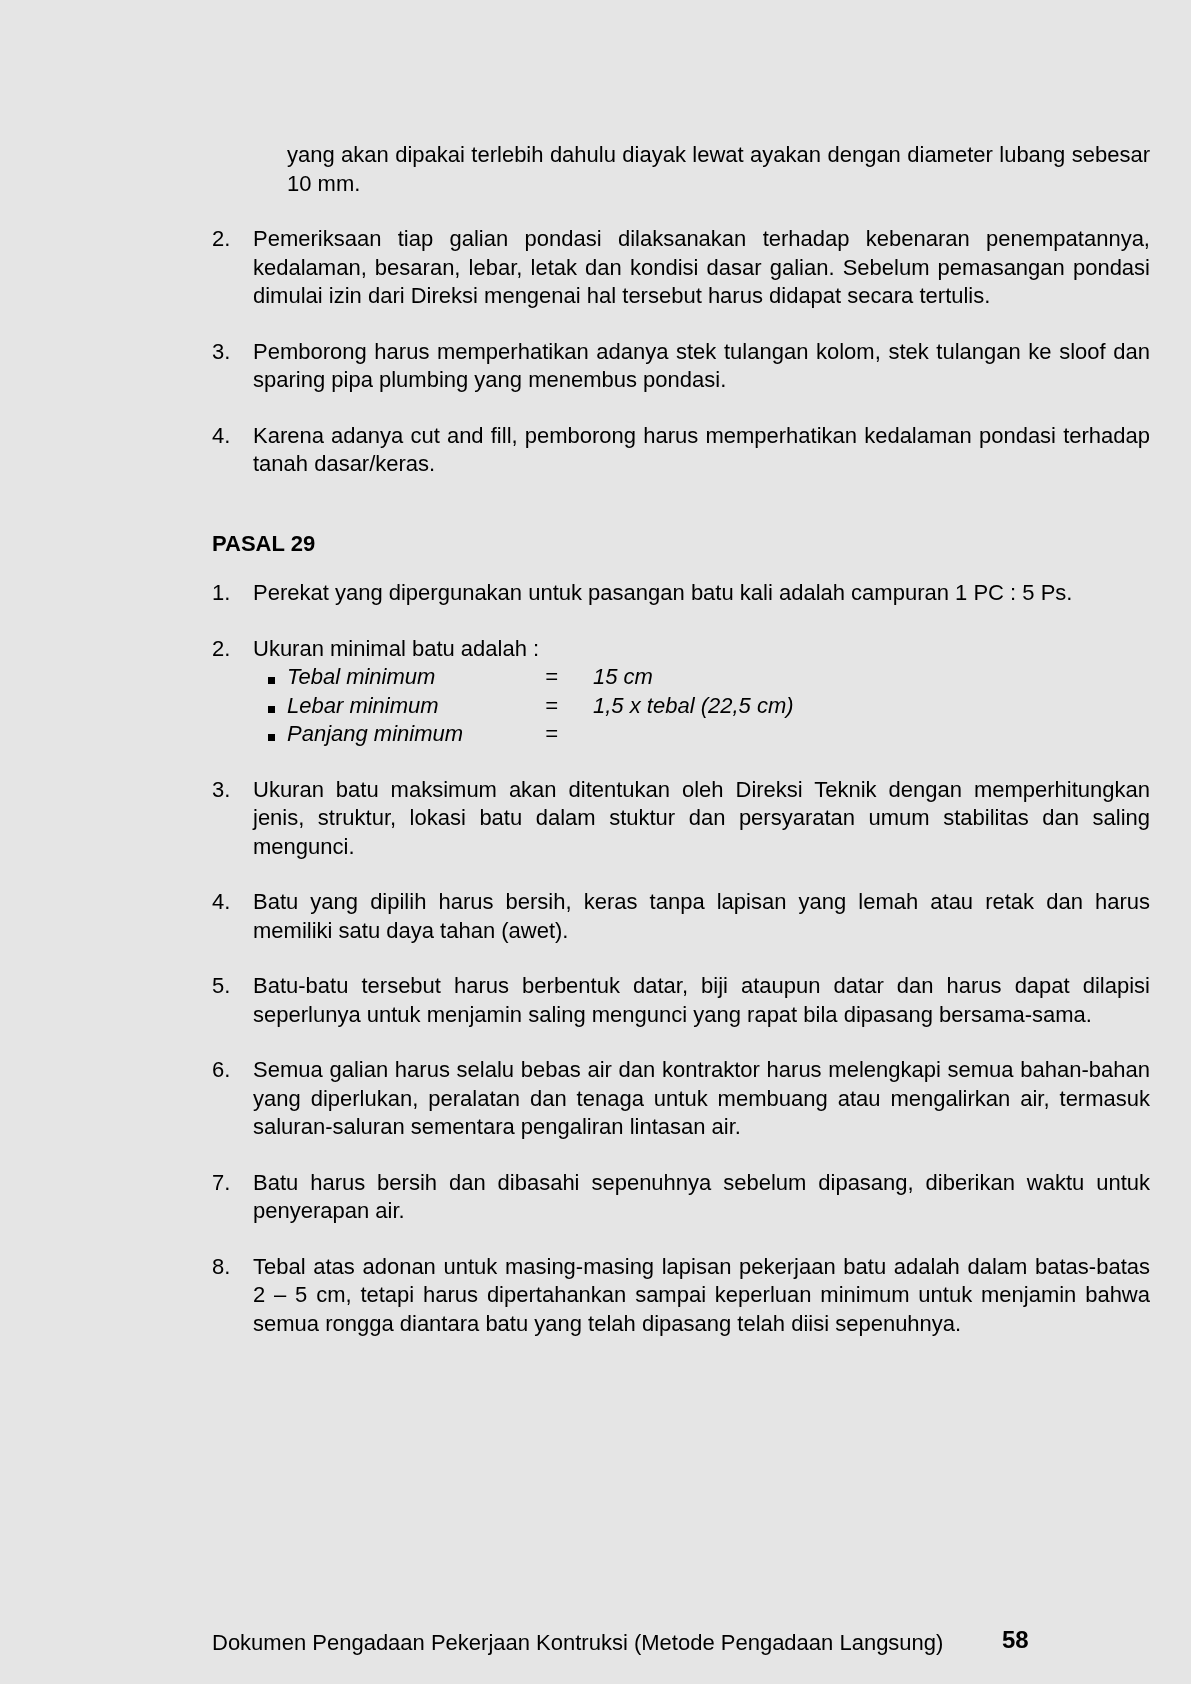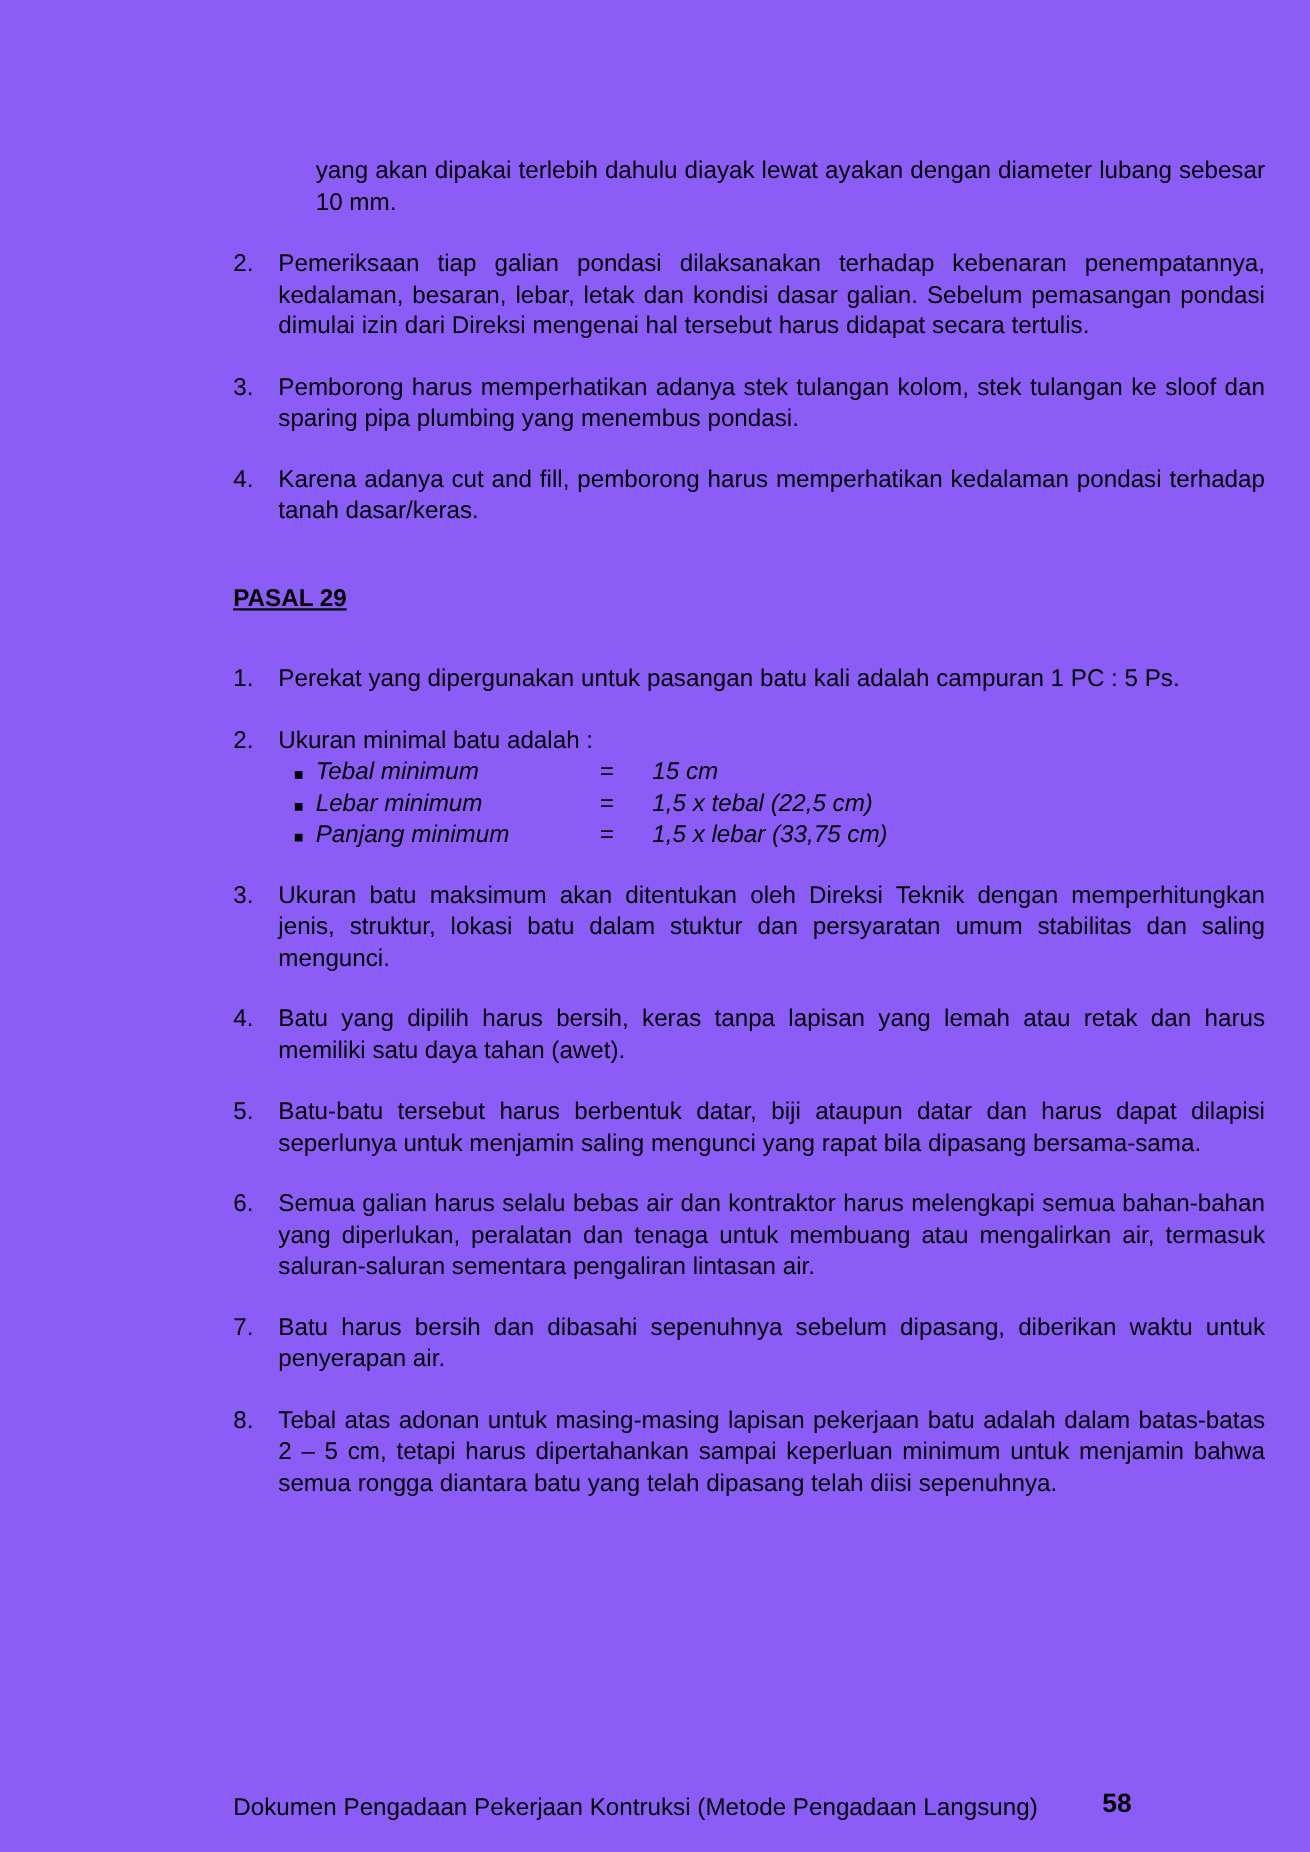--- a/index.html
+++ b/index.html
@@ -1,21 +1,21 @@
 <!DOCTYPE html>
 <html><head>
 <meta charset="utf-8">
 <title>Dokumen Pengadaan — hal. 58</title>
 <style>
   html, body { margin:0; padding:0; }
   .page {
     position:relative;
     width:1191px;
     height:1684px;
-    background:#8b5cf6;
+    background:#e5e5e5;
     color:#000000;
     font-family:"Liberation Sans","DejaVu Sans",sans-serif;
     font-size:22px;
     line-height:28.5px;
     overflow:hidden;
   }
   .content {
     position:absolute;
     left:212px;
     top:141px;
@@ -26,22 +26,21 @@
     text-align:justify;
   }
   .item {
     display:flex;
     margin:0 0 27px 0;
   }
   .num { flex:0 0 41px; }
   .txt { flex:1 1 auto; text-align:justify; }
   .heading {
     font-weight:bold;
-    margin:51px 0 45px 0;
-    text-decoration:underline;
+    margin:51px 0 21px 0;
   }
   .heading div { white-space:nowrap; }
   .subrow {
     display:grid;
     grid-template-columns:19px 258px 48px auto;
     padding-left:15px;
     text-align:left;
     font-style:italic;
   }
   .sq {
@@ -111,21 +110,20 @@
         <div class="subrow">
           <span><span class="sq"></span></span>
           <span>Lebar minimum</span>
           <span>=</span>
           <span>1,5 x tebal (22,5 cm)</span>
         </div>
         <div class="subrow">
           <span><span class="sq"></span></span>
           <span>Panjang minimum</span>
           <span>=</span>
-          <span>1,5 x lebar (33,75 cm)</span>
         </div>
       </div>
     </div>
 
     <div class="item">
       <span class="num">3.</span>
       <div class="txt">Ukuran batu maksimum akan ditentukan oleh Direksi Teknik dengan memperhitungkan jenis, struktur, lokasi batu dalam stuktur dan persyaratan umum stabilitas dan saling mengunci.</div>
     </div>
 
     <div class="item">

